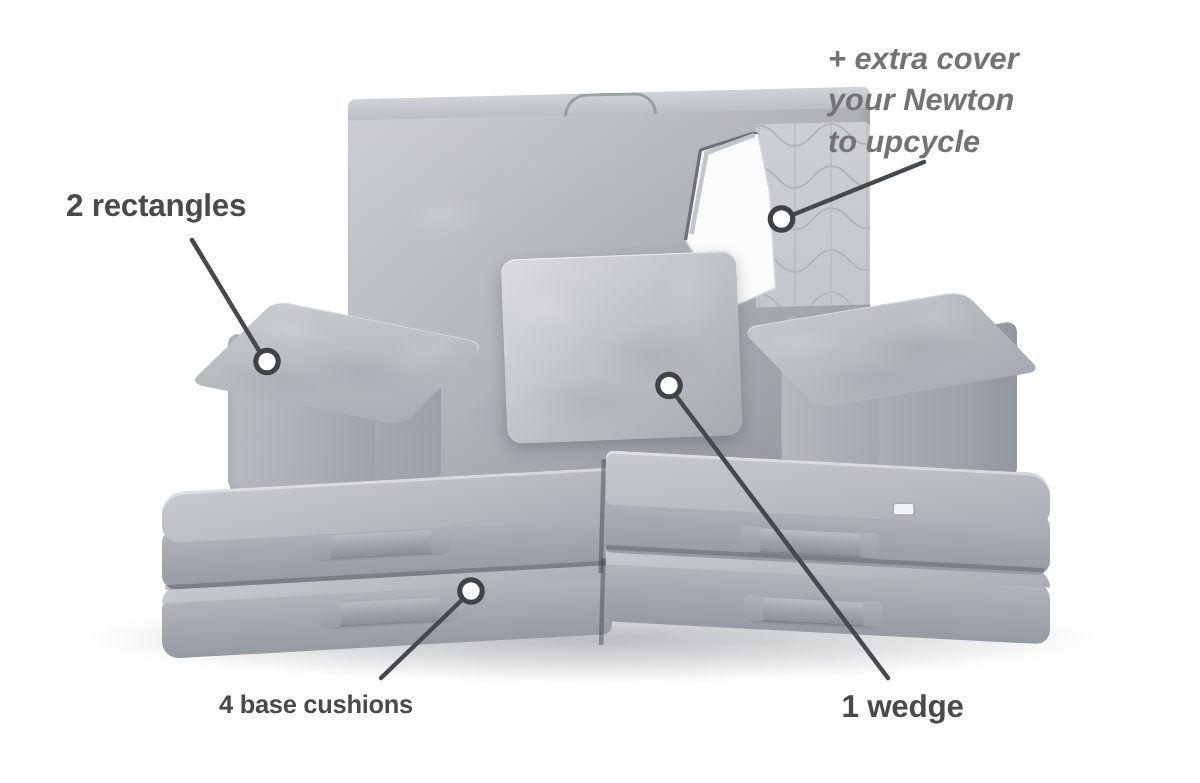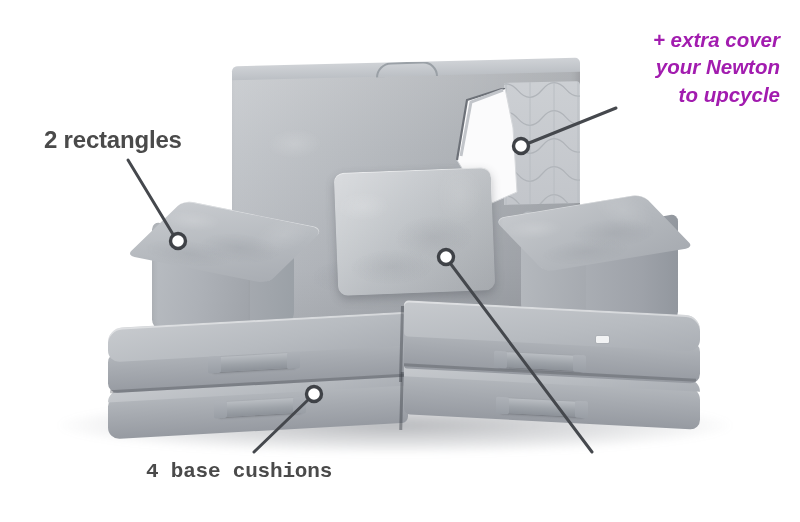--- a/index.html
+++ b/index.html
@@ -22,44 +22,43 @@
   .label {
     position: absolute;
     font-weight: bold;
     color: #4a4a4a;
     letter-spacing: -0.2px;
     white-space: nowrap;
   }
   #label-rectangles {
     left: 44px;
     top: 126px;
-    font-size: 24px;
+    font-size: 21px;
   }
   #label-base {
     left: 146px;
     top: 460px;
-    font-size: 21px;
-    font-family: Liberation Mono, monospace;
+    font-size: 17px;
   }
   #label-wedge {
     left: 561px;
     top: 460px;
     font-size: 21px;
   }
   #label-cover {
     position: absolute;
-    right: 20px;
+    right: 48px;
     top: 26px;
     width: 200px;
-    text-align: right;
+    text-align: left;
     font-size: 20.5px;
     font-weight: bold;
     line-height: 1.33;
     font-style: italic;
-    color: #a21caf;
+    color: #737373;
   }
   #label-cover span { display: block; }
 
   
   #overlay {
     position: absolute;
     left: 0; top: 0;
     width: 800px;
     height: 522px;
     pointer-events: none;
@@ -416,20 +415,21 @@
       <circle cx="314" cy="394" r="7.5"></circle>
       <circle cx="446" cy="257" r="7.5"></circle>
       <circle cx="521" cy="146" r="7.5"></circle>
     </g>
   </svg>
 
   <div class="label" id="label-rectangles">2 rectangles</div>
 
   <div class="label" id="label-base">4 base cushions</div>
 
+  <div class="label" id="label-wedge">1 wedge</div>
 
   <div id="label-cover">
     <span>+ extra cover</span>
     <span>your Newton</span>
     <span>to upcycle</span>
   </div>
 
 </div>
 
 </body></html>

